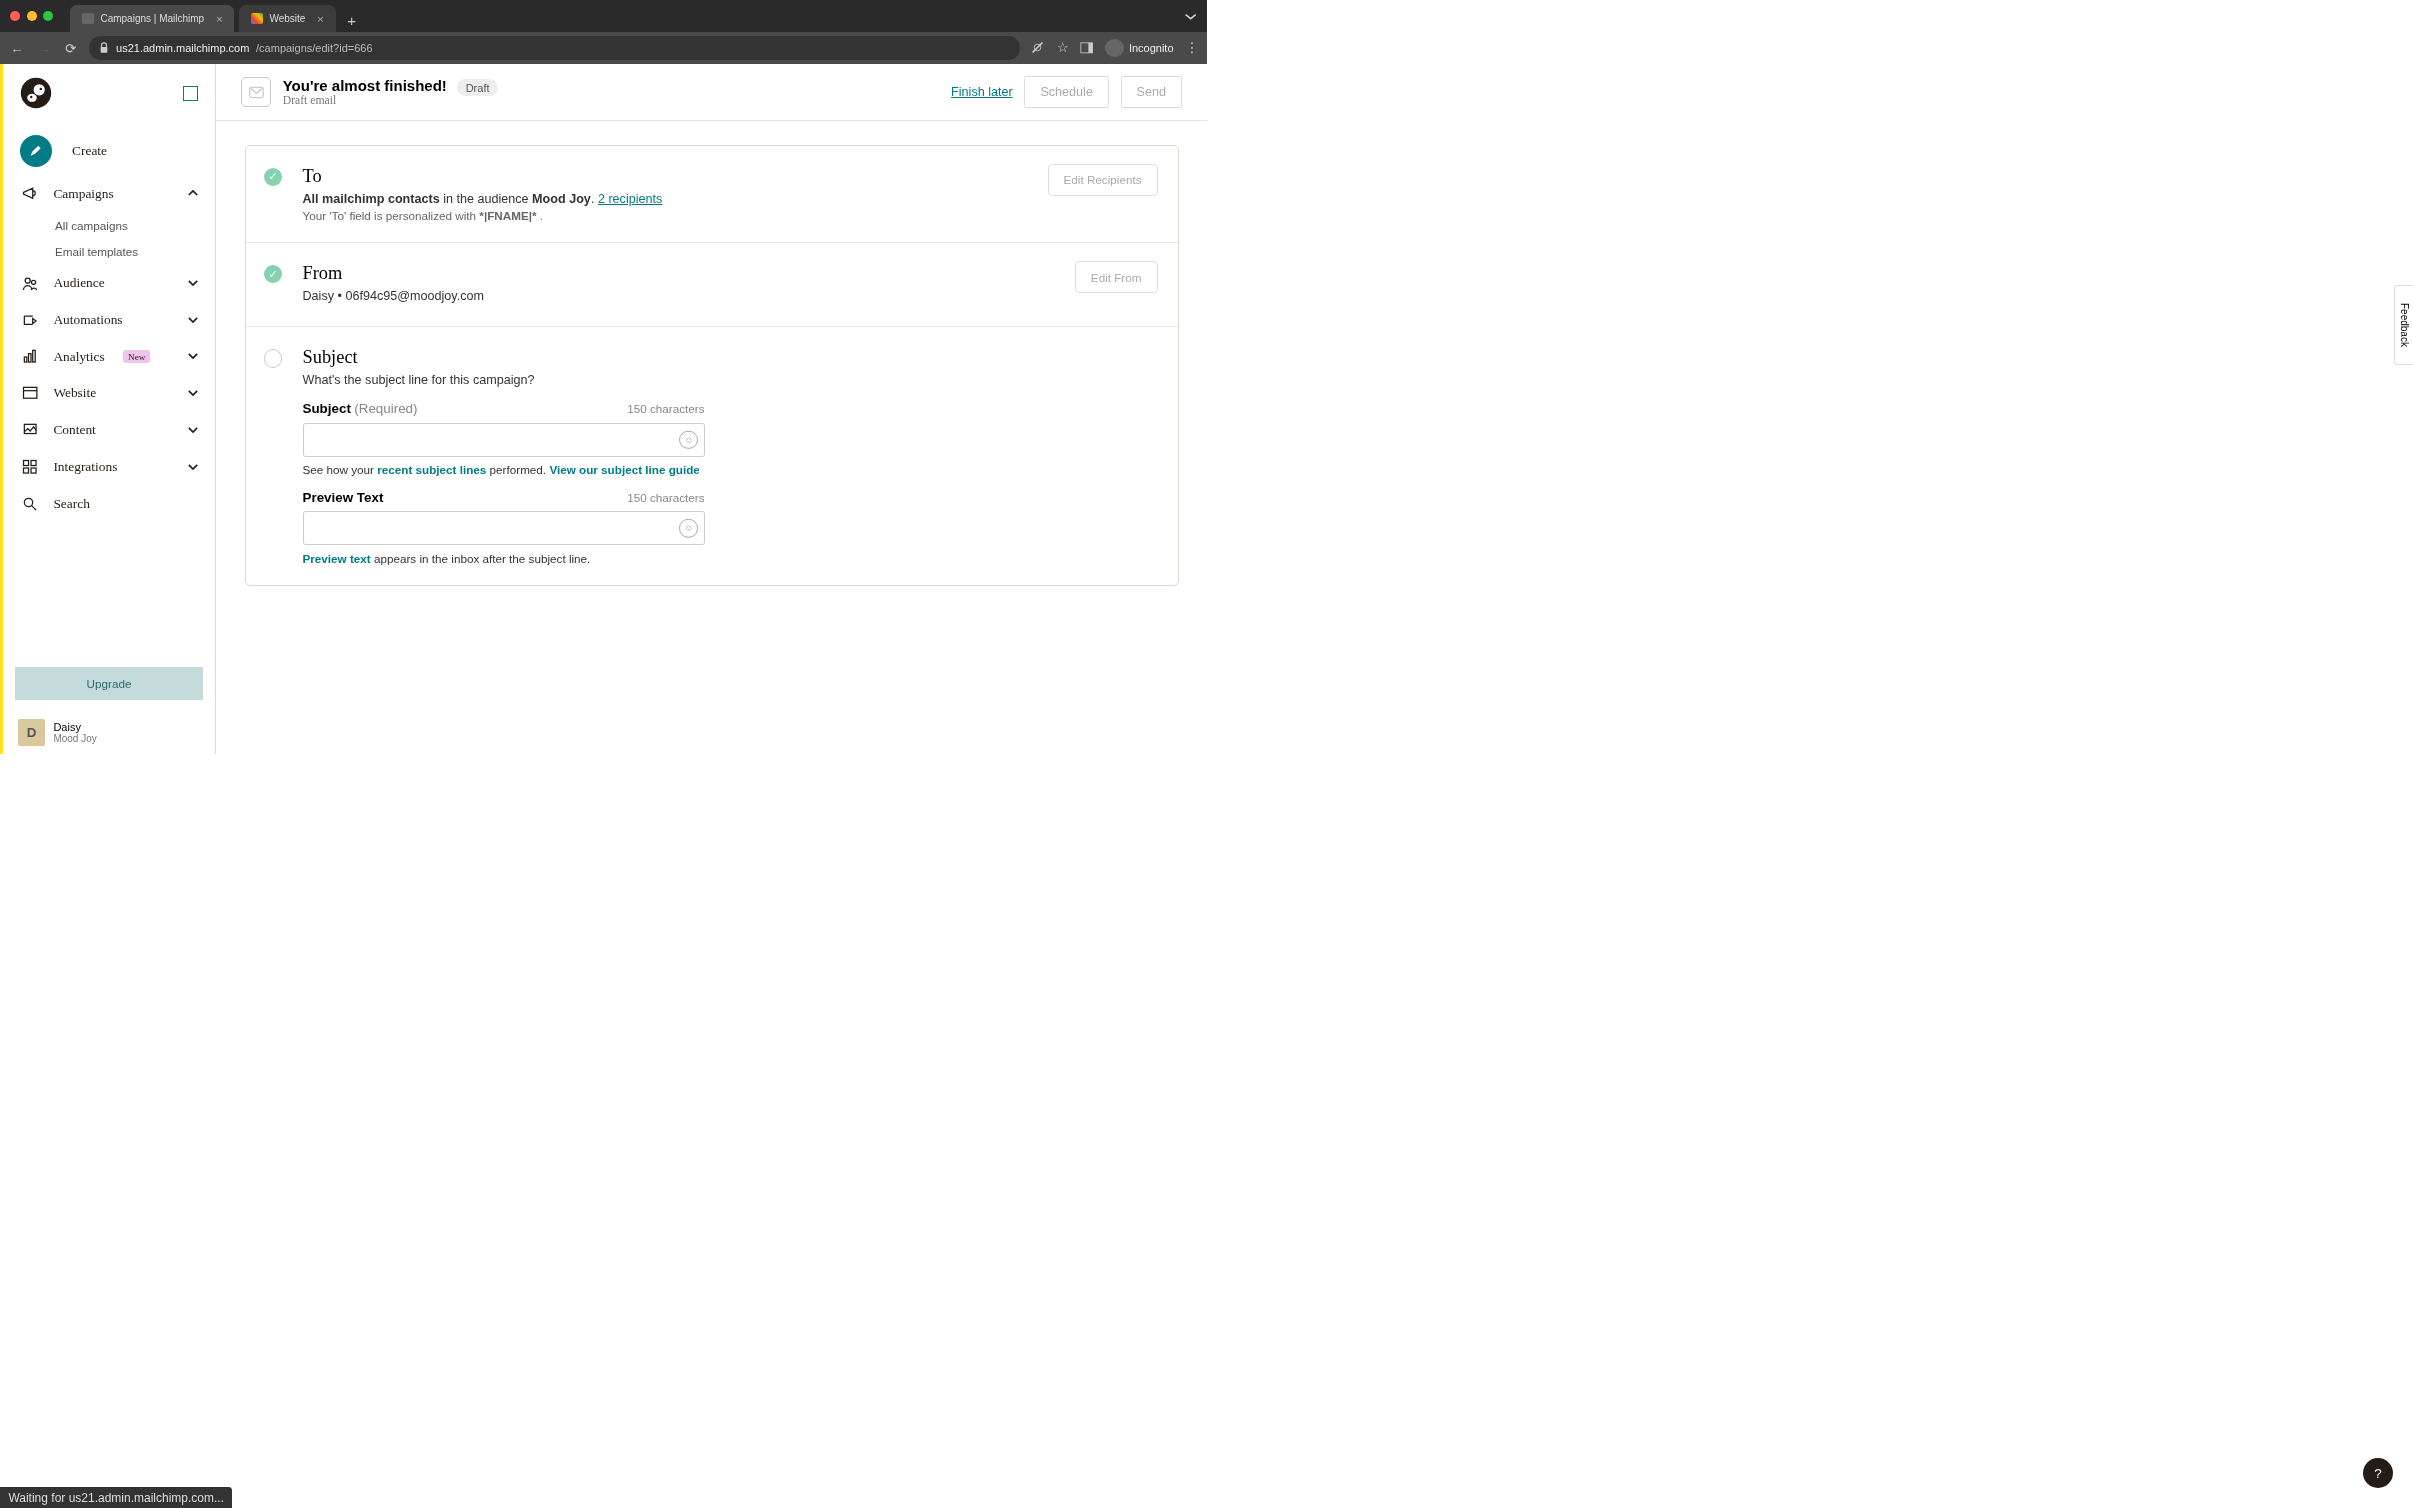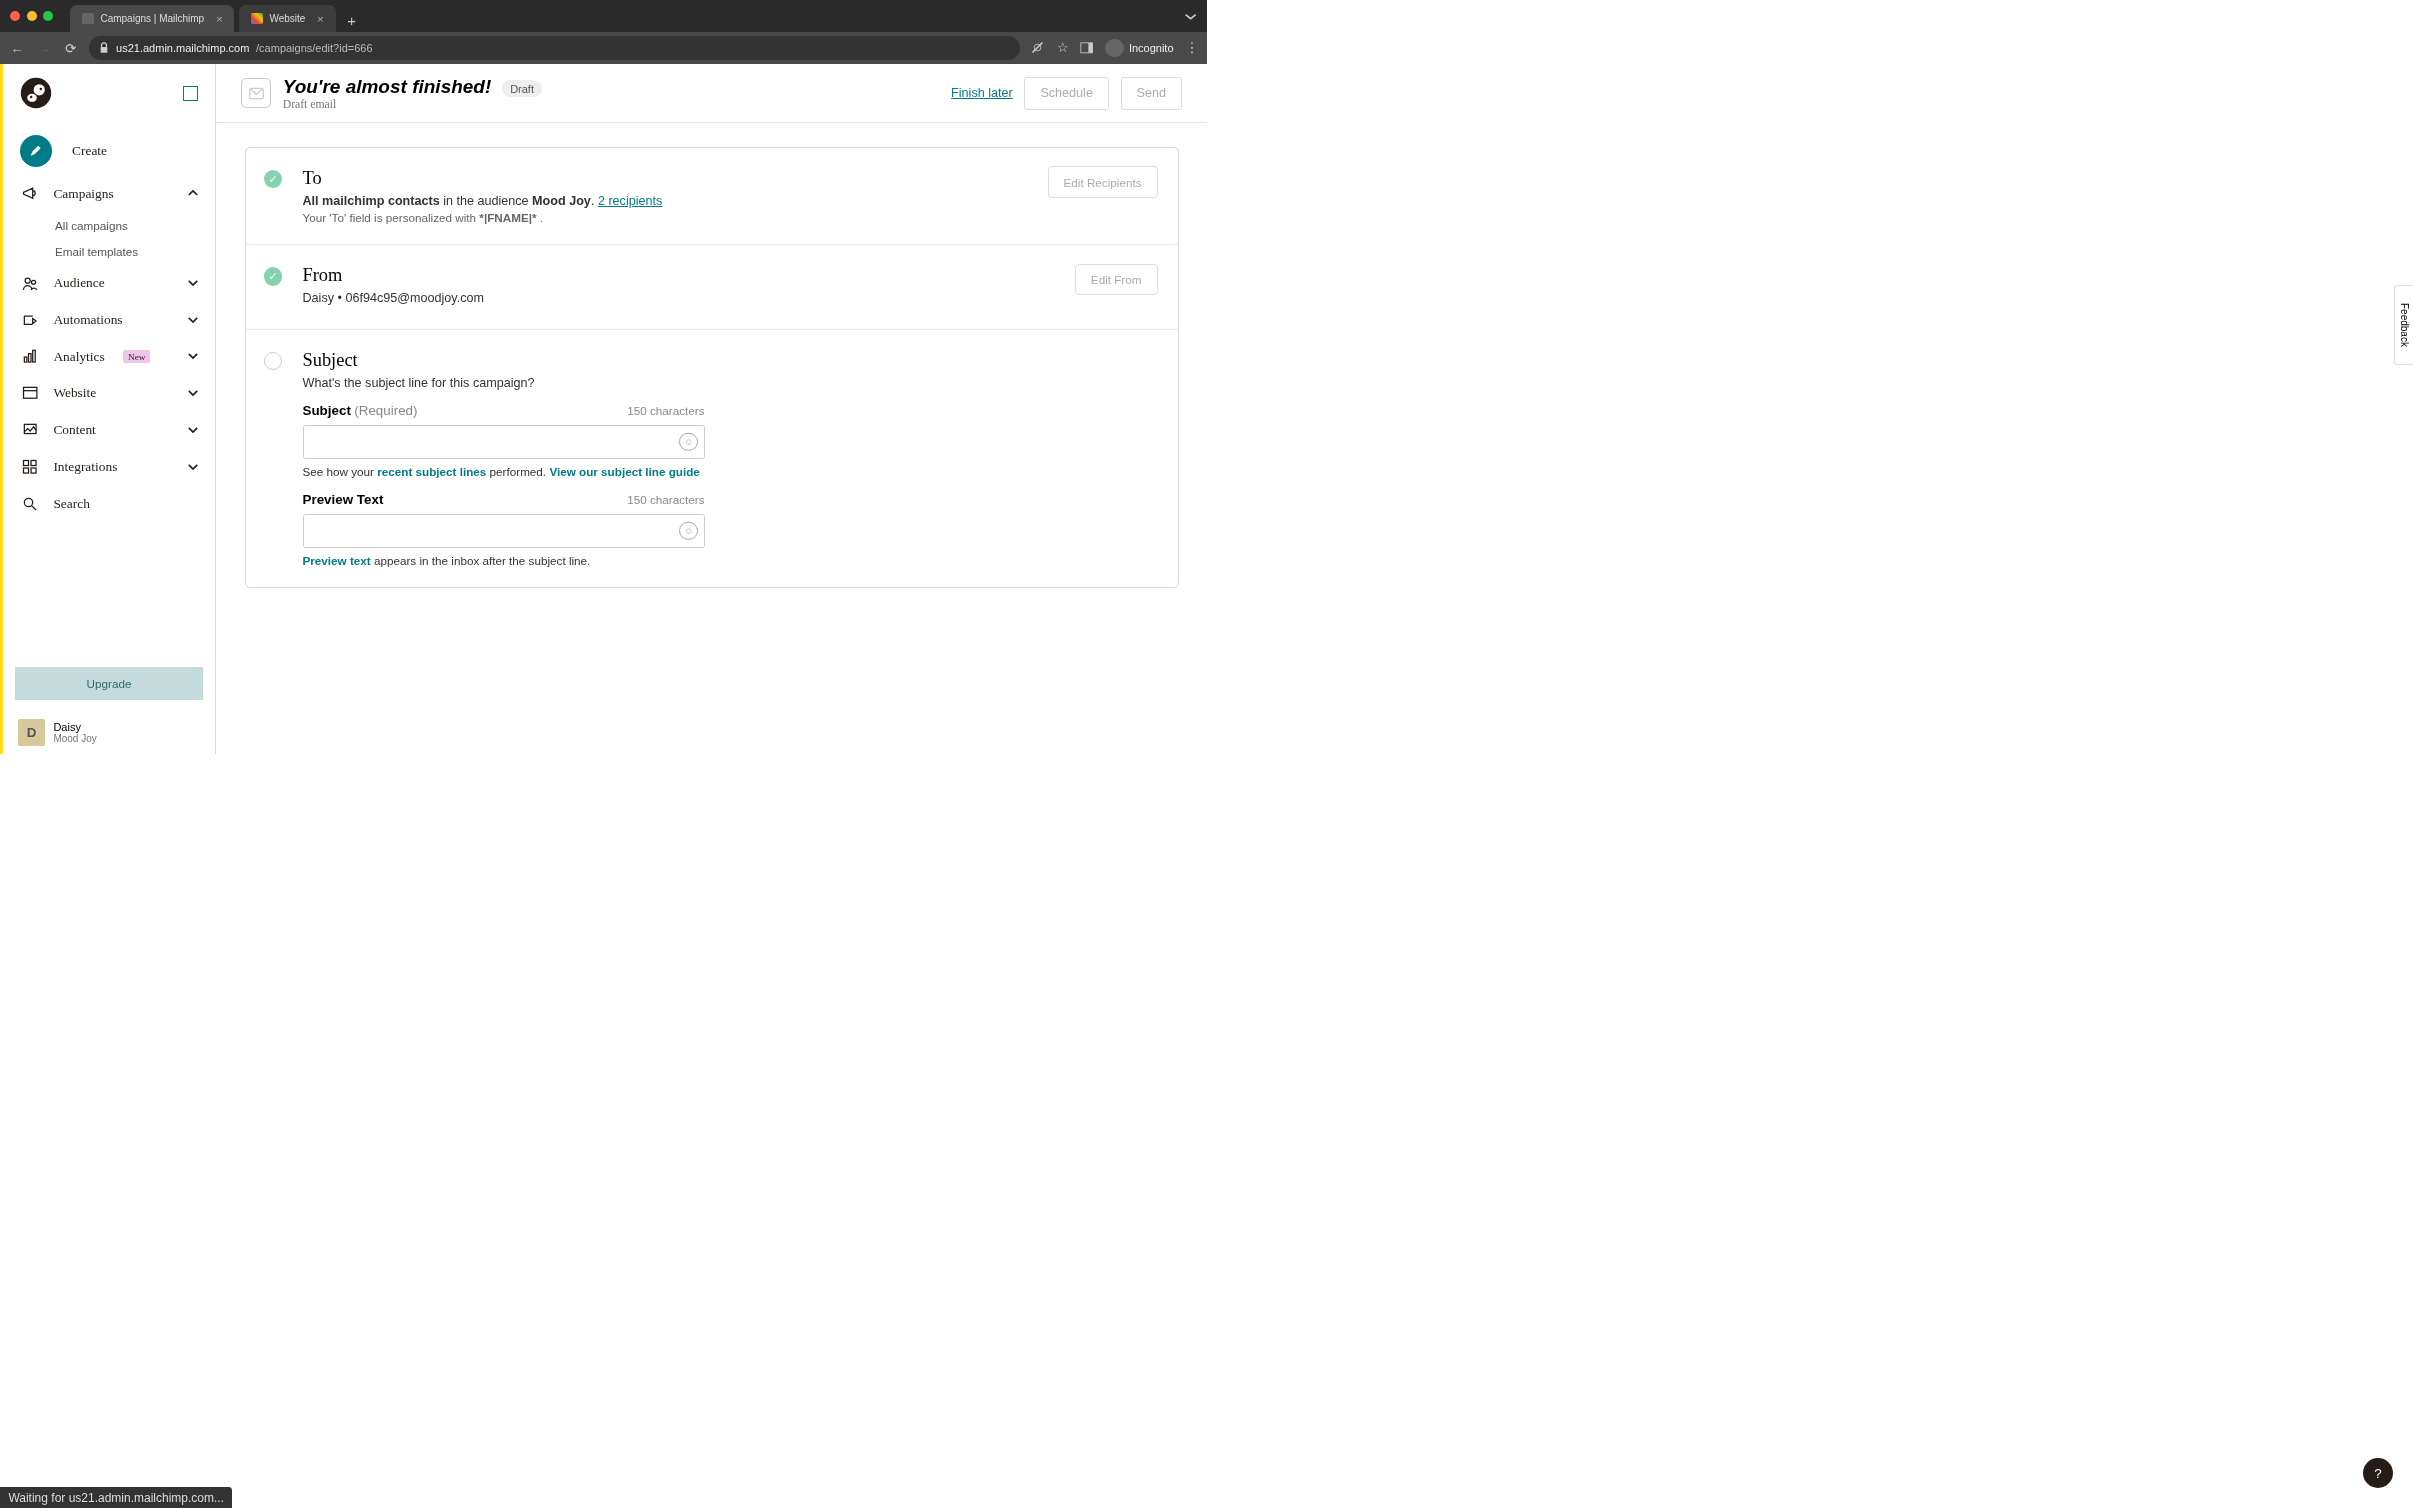--- a/index.html
+++ b/index.html
@@ -48,21 +48,21 @@
 .upgrade-box { margin: auto 11.7px 10px 11.7px; background: #c5dbdb; text-align: center; padding: 10px; font-size: 11.7px; color: #2b6b72; cursor: pointer; font-weight: 500; }
 .user-row { display: flex; align-items: center; gap: 8.4px; padding: 8.4px 15px; }
 .avatar { width: 27px; height: 27px; background: #d8c89c; color: #555; display: flex; align-items: center; justify-content: center; border-radius: 1.7px; font-weight: 600; }
 .user-text { font-size: 11px; }
 .user-text .org { color: #777; font-size: 10px; }
 
 
 .main { flex: 1; overflow: auto; }
 .header { display: flex; align-items: center; padding: 11.7px 25px; border-bottom: 0.8px solid #e6e4dd; gap: 11.7px; }
 .header-icon { width: 30px; height: 30px; border: 1.7px solid #ccc; border-radius: 5px; display: flex; align-items: center; justify-content: center; color: #aaa; }
-.header-title { font-size: 19px; font-weight: 600; font-style: italic; }
+.header-title { font-size: 15px; font-weight: 600; }
 .draft-badge { background: #eee; color: #555; padding: 2.5px 8.4px; border-radius: 8.4px; font-size: 11px; margin-left: 6.7px; }
 .header-sub { color: #777; font-size: 11.7px; font-family: Liberation Serif, serif; }
 .header-actions { margin-left: auto; display: flex; gap: 11.7px; align-items: center; }
 .link-btn { color: #007c89; text-decoration: underline; cursor: pointer; font-size: 12.6px; font-weight: 500; }
 .btn { border: 0.8px solid #ccc; background: #fff; padding: 8.4px 15px; border-radius: 2.5px; font-size: 12.6px; cursor: pointer; color: #888; }
 .btn.disabled { opacity: .7; }
 
 
 .content { padding: 23.5px 28.5px; }
 .card { border: 0.8px solid #dbd9d2; border-radius: 5px; }

